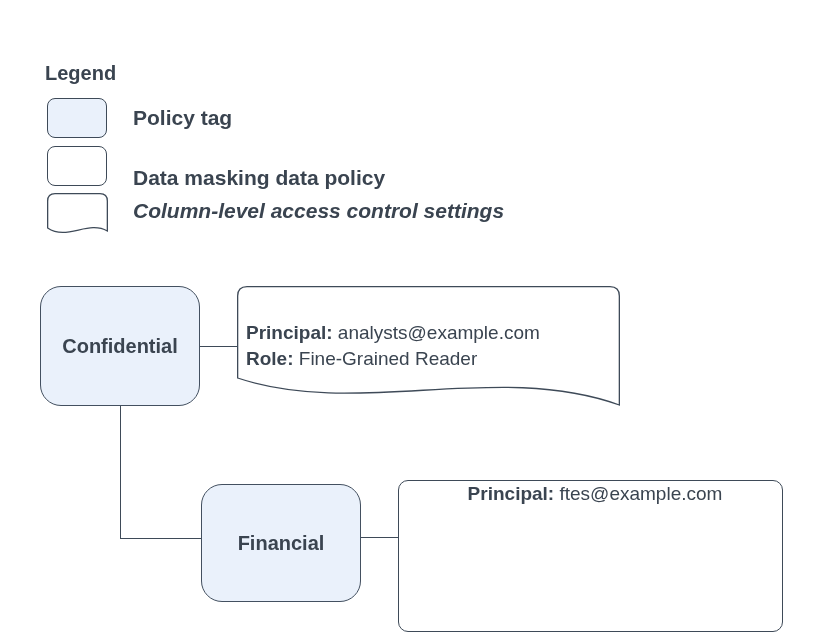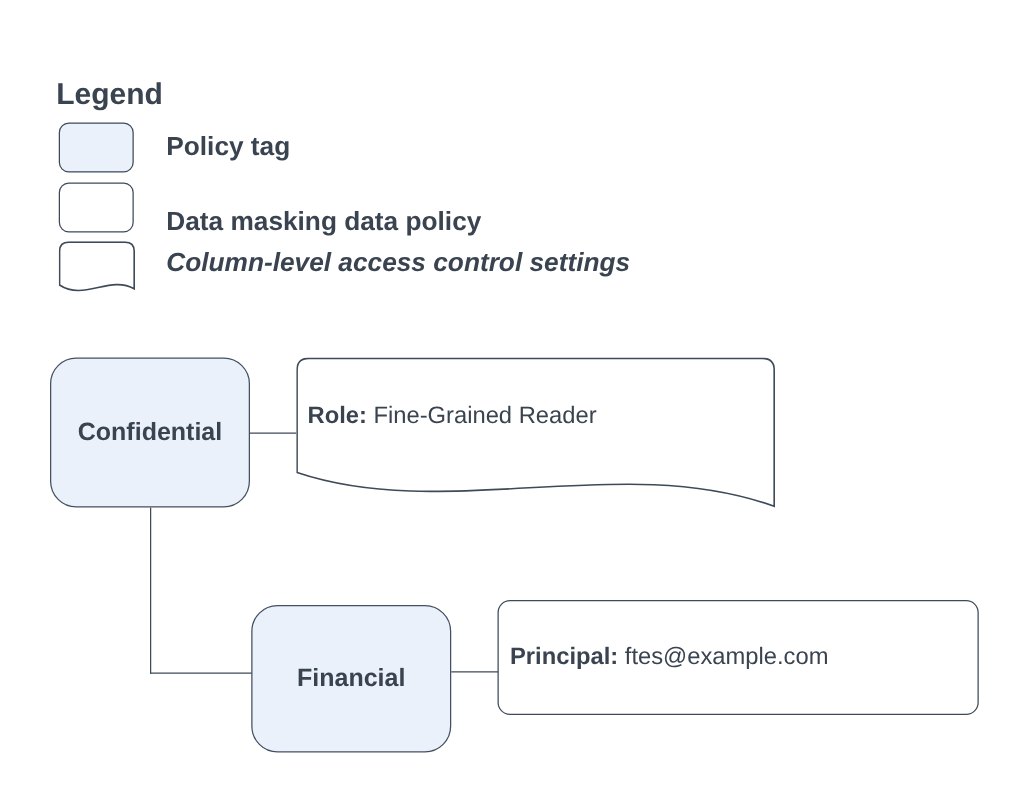--- a/index.html
+++ b/index.html
@@ -14,21 +14,21 @@
     height: 640px;
     background: #ffffff;
     overflow: hidden;
     color: #3a4450;
   }
   .abs { position: absolute; }
 
   
   .legend-title {
     left: 45px; top: 62px;
-    font-size: 24px; font-weight: 700;
+    font-size: 20px; font-weight: 700;
     color: #3a4450;
   }
   .legend-row-label {
     left: 133px;
     font-size: 21px; font-weight: 700;
     color: #3a4450;
     line-height: 40px;
   }
   .swatch {
     left: 47px;
@@ -59,27 +59,27 @@
   .doc-shape-svg { display: block; }
   .anno-text {
     font-size: 19px;
     line-height: 26px;
     color: #3a4450;
     white-space: nowrap;
   }
   .anno-text .lbl { font-weight: 700; }
 
   .policy-box {
-    width: 385px; height: 92px;
+    width: 385px; height: 152px;
     background: #ffffff;
     border: 1.3px solid #3e4a58;
     border-radius: 10px;
     box-sizing: border-box;
     display: flex;
-    flex-direction: column;
+    flex-direction: row;
     justify-content: center;
     padding-left: 9px;
   }
 
   
   .connector { background: #3e4a58; }
 </style>
 </head>
 <body>
 
@@ -105,20 +105,21 @@
 
   <div class="abs node" style="left:40px; top:286px;">
     <span>Confidential</span>
   </div>
 
   <div class="abs" style="left:237px; top:286px; width:383px; height:124px;">
     <svg class="doc-shape-svg" width="383" height="124" viewBox="0 0 383 124">
       <path d="M 10 0.65 L 373 0.65 Q 382.35 0.65 382.35 10 L 382.35 119 C 260 75 120 132 0.65 92 L 0.65 10 Q 0.65 0.65 10 0.65 Z" fill="#ffffff" stroke="#3e4a58" stroke-width="1.3"></path>
     </svg>
     <div class="abs anno-text" style="left:9px; top:34px;">
+      <div><span class="lbl">Principal:</span><span> analysts@example.com</span></div>
       <div><span class="lbl">Role:</span><span> Fine-Grained Reader</span></div>
     </div>
   </div>
 
   <div class="abs node" style="left:201px; top:484px; height:118px;">
     <span>Financial</span>
   </div>
 
   <div class="abs policy-box" style="left:398px; top:480px;">
     <div class="anno-text"><span class="lbl">Principal:</span><span> ftes@example.com</span></div>

